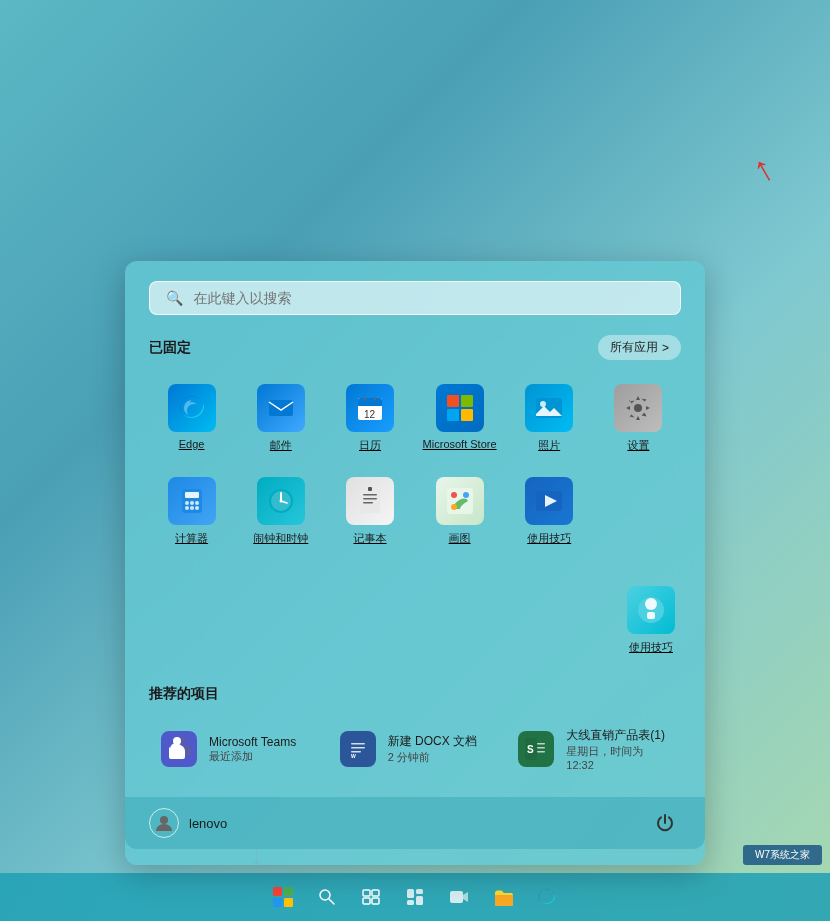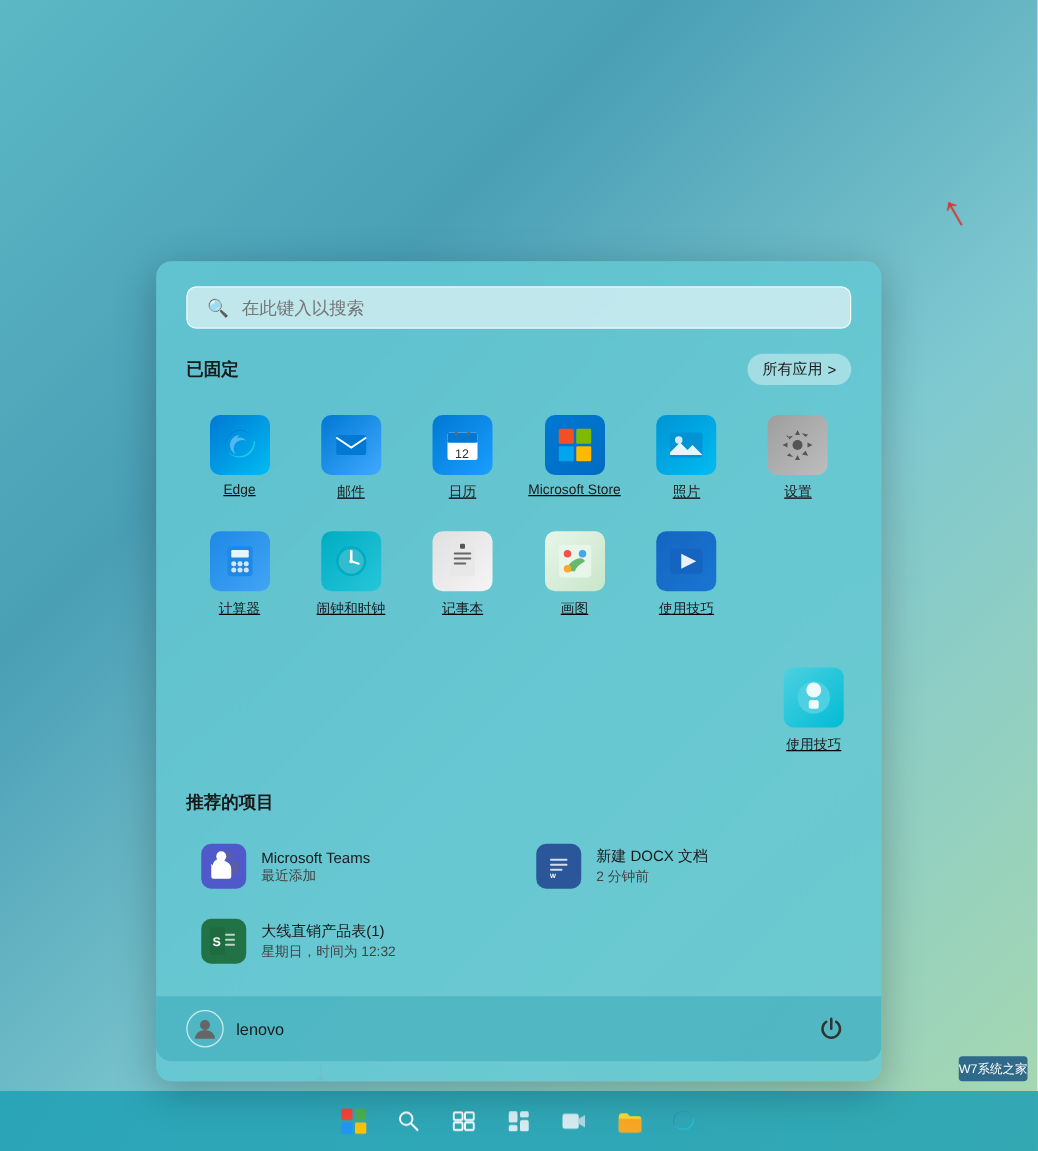--- a/index.html
+++ b/index.html
@@ -162,21 +162,21 @@
       pointer-events: none;
       z-index: 200;
     }
 
     
     .recommended-section {
       margin-bottom: 0;
     }
     .recommended-items {
       display: grid;
-      grid-template-columns: 1fr 1fr;
+      grid-template-columns: 1fr 1fr 1fr;
       gap: 4px;
       margin-bottom: 4px;
     }
     .rec-item {
       display: flex;
       align-items: center;
       padding: 10px 12px;
       border-radius: 8px;
       cursor: pointer;
       gap: 12px;
@@ -268,21 +268,21 @@
     .win-logo span:nth-child(4) { background: #ffc107; }
 
     
     .watermark {
       position: absolute;
       bottom: 56px;
       right: 8px;
       background: rgba(0,60,120,0.7);
       color: white;
       font-size: 10px;
-      padding: 3px 0;
+      padding: 3px 12px;
       border-radius: 3px;
       z-index: 50;
     }
 
     
     .edge-icon {
       background: linear-gradient(135deg, #0078d4, #00bcf2);
       border-radius: 8px;
     }
     .mail-icon { background: linear-gradient(135deg, #0078d4, #40a9ff); border-radius: 8px; }

